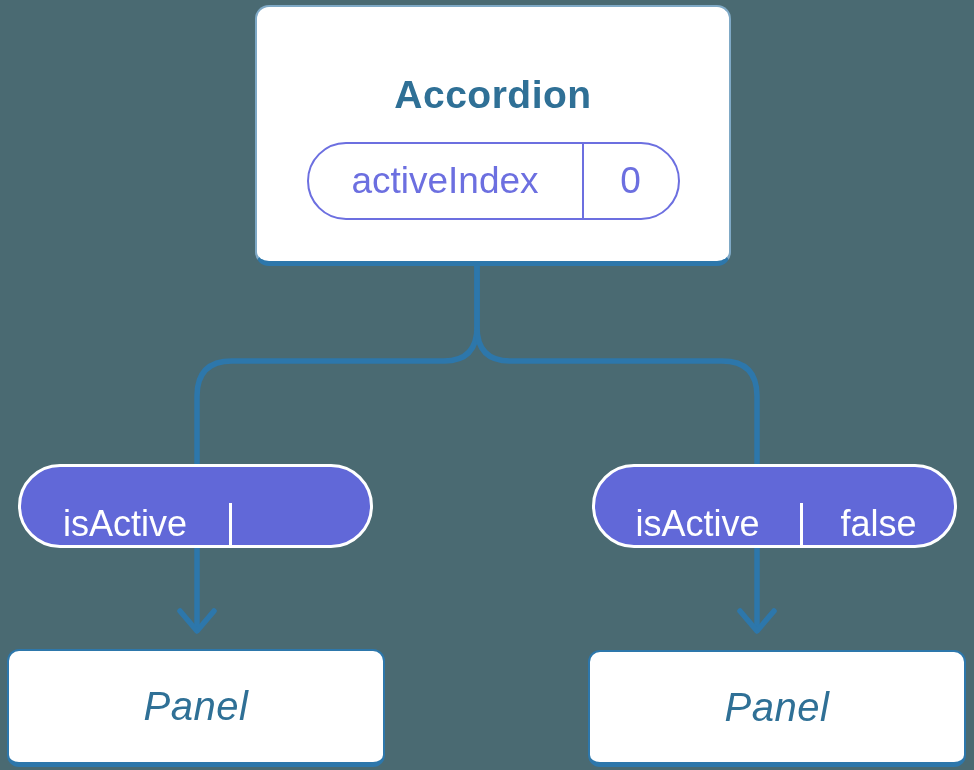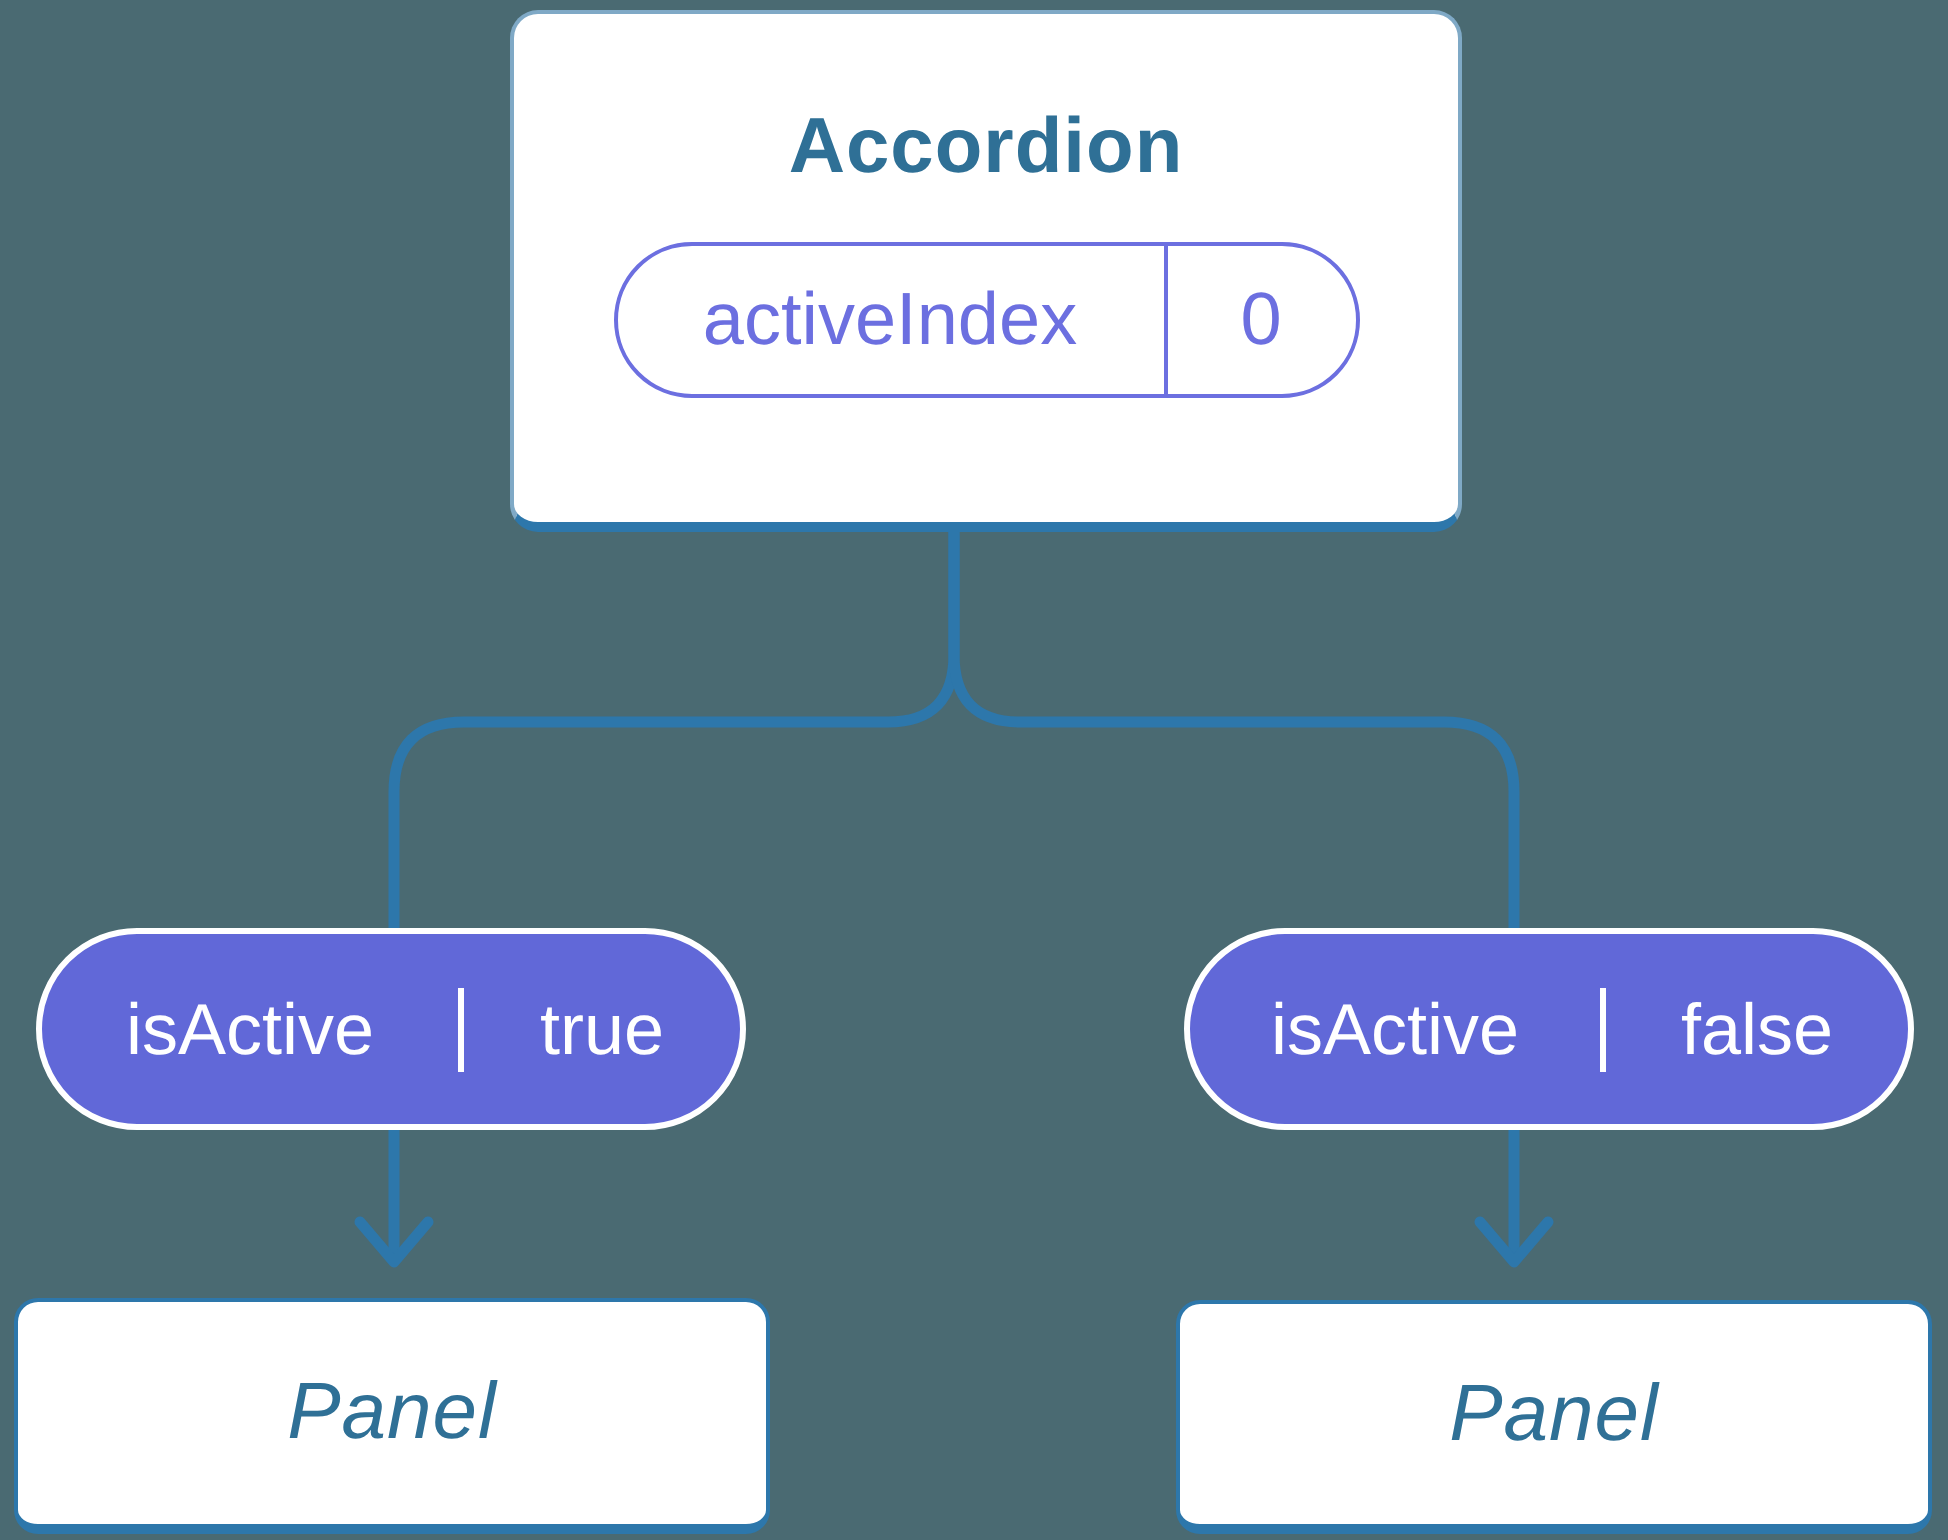--- a/index.html
+++ b/index.html
@@ -41,21 +41,21 @@
     left: 255px; top: 5px;
     width: 476px; height: 261px;
     background: var(--card-bg);
     border: 2px solid #7fa9c6;
     border-bottom: 5px solid var(--connector);
     border-radius: 14px;
     z-index: 2;
     display: flex;
     flex-direction: column;
     align-items: center;
-    padding-top: 45px;
+    padding-top: 66px;
   }
   .card-title {
     font-size: 39px;
     line-height: 44px;
     font-weight: 600;
     color: var(--card-text);
     letter-spacing: 0.5px;
   }
   .state-pill {
     margin-top: 25px;
@@ -74,26 +74,26 @@
     border-right: 2px solid var(--pill-outline);
     display: flex; align-items: center; justify-content: center;
   }
   .state-pill .pill-val {
     flex: 1;
     display: flex; align-items: center; justify-content: center;
   }
   
   .prop-pill {
     position: absolute;
-    height: 101px;
+    height: 84px;
     background: var(--pill-fill);
     border: 3px solid #ffffff;
     border-radius: 60px;
     display: flex;
-    align-items: center;
+    align-items: flex-end;
     color: #ffffff;
     font-size: 36px;
     z-index: 2;
     overflow: hidden;
   }
   .prop-pill .pill-key {
     display: flex; align-items: center; justify-content: center;
     border-right: 3px solid #ffffff;
   }
   .prop-pill .pill-val {
@@ -138,21 +138,20 @@
   <div class="accordion-card">
     <div class="card-title">Accordion</div>
     <div class="state-pill">
       <div class="pill-key">activeIndex</div>
       <div class="pill-val">0</div>
     </div>
   </div>
 
   <div class="prop-pill left">
     <div class="pill-key">isActive</div>
-    <div class="pill-val">true</div>
   </div>
 
   <div class="prop-pill right">
     <div class="pill-key">isActive</div>
     <div class="pill-val">false</div>
   </div>
 
   <div class="panel-card left">
     <span>Panel</span>
   </div>

